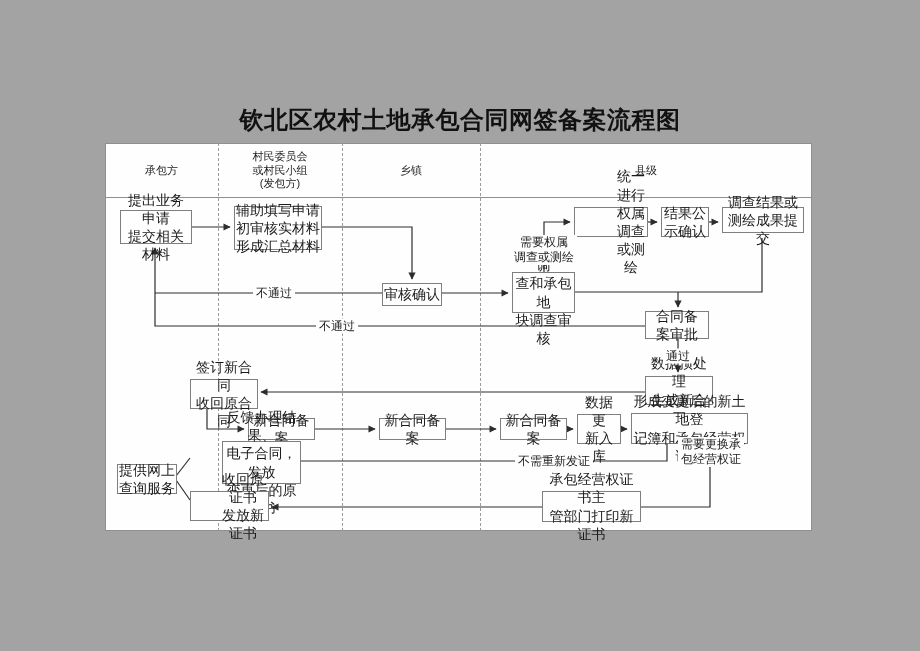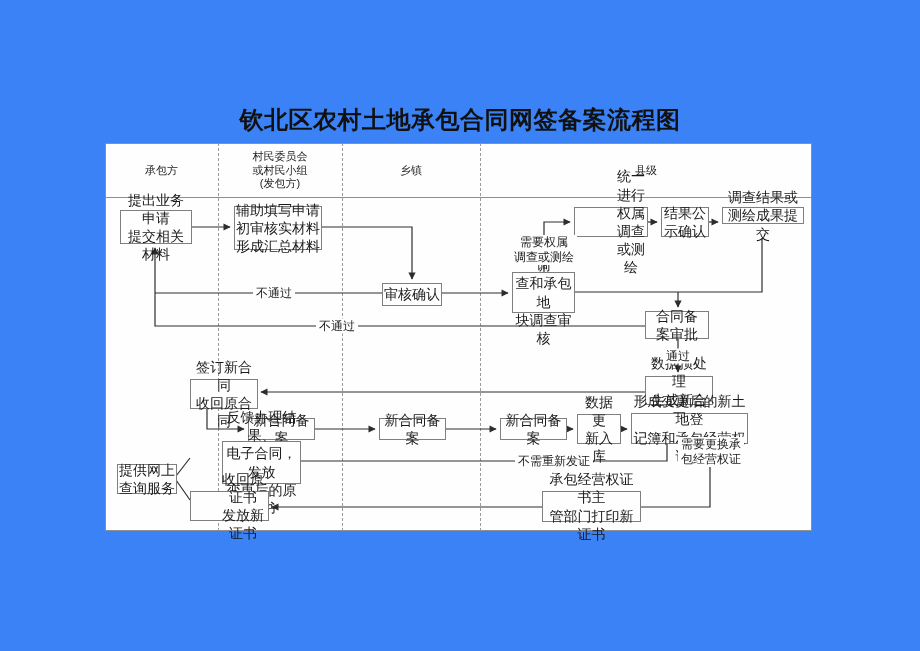--- a/index.html
+++ b/index.html
@@ -1,17 +1,17 @@
 <!DOCTYPE html>
 <html><head>
 <meta charset="utf-8">
 <style>
   html,body{margin:0;padding:0;background:#ffffff;}
   body{font-family:"Liberation Sans","DejaVu Sans",sans-serif;}
-  #page{position:relative;width:920px;height:651px;background:#3b82f6;overflow:hidden;}
+  #page{position:relative;width:920px;height:651px;background:#a3a3a3;overflow:hidden;}
   #title{position:absolute;left:0;top:104px;width:920px;text-align:center;
          font-size:24px;font-weight:bold;color:#111;letter-spacing:0.5px;z-index:5;}
   
   #frame{position:absolute;left:105px;top:143px;width:707px;height:388px;
          border:1px solid #8f8f8f;box-sizing:border-box;background:#fefefe;z-index:0;}
   #header-row{position:absolute;left:105px;top:143px;width:707px;height:55px;
          border-bottom:1px solid #8f8f8f;box-sizing:border-box;z-index:1;}
   .lane-head{position:absolute;top:143px;height:55px;display:flex;align-items:center;
          justify-content:center;text-align:center;font-size:11px;line-height:1.25;
          color:#1a1a1a;white-space:pre-line;z-index:2;}
@@ -105,21 +105,21 @@
 
   <div class="node" style="left:120px;top:210px;width:72px;height:34px;">提出业务申请
 提交相关材料</div>
   <div class="node" style="left:234px;top:206px;width:88px;height:44px;">辅助填写申请
 初审核实材料
 形成汇总材料</div>
   <div class="node" style="left:574px;top:207px;width:74px;height:30px;padding-left:41px;">统一进行权属
 调查或测绘</div>
   <div class="node" style="left:661px;top:207px;width:48px;height:30px;">结果公
 示确认</div>
-  <div class="node" style="left:722px;top:207px;width:82px;height:17px;">调查结果或
+  <div class="node" style="left:722px;top:207px;width:82px;height:26px;">调查结果或
 测绘成果提交</div>
   <div class="node" style="left:382px;top:283px;width:60px;height:23px;">审核确认</div>
   <div class="node" style="left:512px;top:272px;width:63px;height:41px;">进行权属调
 查和承包地
 块调查审核</div>
   <div class="node" style="left:645px;top:311px;width:64px;height:28px;">合同备
 案审批</div>
   <div class="node" style="left:645px;top:376px;width:68px;height:29px;">数据预处理
 生成新合同</div>
   <div class="node" style="left:190px;top:379px;width:68px;height:30px;">签订新合同

